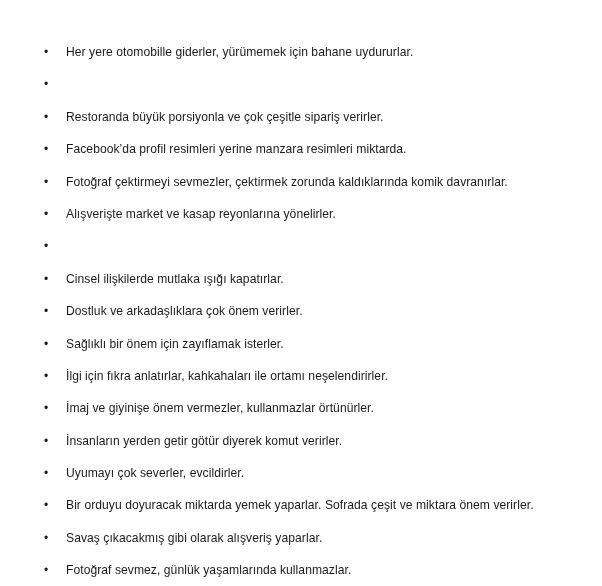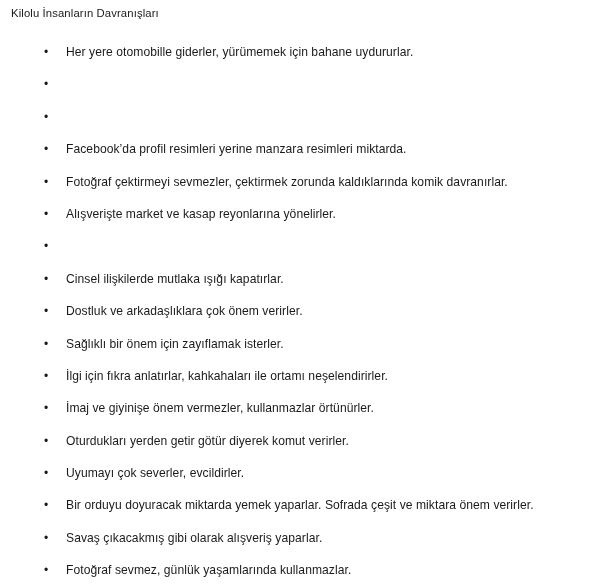--- a/index.html
+++ b/index.html
@@ -70,35 +70,34 @@
 
   .bullet-text {
     display: inline;
   }
 </style>
 </head>
 <body>
 
 <div class="page">
 
-  <div class="doc-title">Kilolu İnsanların Davranışları</div>
 
   <ul class="bullet-list">
       <li class="bullet-item"><span class="bullet-marker">•</span><span class="bullet-text">Her yere otomobille giderler, yürümemek için bahane uydururlar.</span></li>
       <li class="bullet-item"><span class="bullet-marker">•</span></li>
-      <li class="bullet-item"><span class="bullet-marker">•</span></li>
+      <li class="bullet-item"><span class="bullet-marker">•</span><span class="bullet-text">Restoranda büyük porsiyonla ve çok çeşitle sipariş verirler.</span></li>
       <li class="bullet-item"><span class="bullet-marker">•</span><span class="bullet-text">Facebook’da profil resimleri yerine manzara resimleri miktarda.</span></li>
       <li class="bullet-item"><span class="bullet-marker">•</span><span class="bullet-text">Fotoğraf çektirmeyi sevmezler, çektirmek zorunda kaldıklarında komik davranırlar.</span></li>
       <li class="bullet-item"><span class="bullet-marker">•</span><span class="bullet-text">Alışverişte market ve kasap reyonlarına yönelirler.</span></li>
       <li class="bullet-item"><span class="bullet-marker">•</span></li>
       <li class="bullet-item"><span class="bullet-marker">•</span><span class="bullet-text">Cinsel ilişkilerde mutlaka ışığı kapatırlar.</span></li>
       <li class="bullet-item"><span class="bullet-marker">•</span><span class="bullet-text">Dostluk ve arkadaşlıklara çok önem verirler.</span></li>
       <li class="bullet-item"><span class="bullet-marker">•</span><span class="bullet-text">Sağlıklı bir önem için zayıflamak isterler.</span></li>
       <li class="bullet-item"><span class="bullet-marker">•</span><span class="bullet-text">İlgi için fıkra anlatırlar, kahkahaları ile ortamı neşelendirirler.</span></li>
       <li class="bullet-item"><span class="bullet-marker">•</span><span class="bullet-text">İmaj ve giyinişe önem vermezler, kullanmazlar örtünürler.</span></li>
-      <li class="bullet-item"><span class="bullet-marker">•</span><span class="bullet-text">Oturdukları yerden getir götür diyerek komut verirler.</span></li>
+      <li class="bullet-item"><span class="bullet-marker">•</span><span class="bullet-text">İnsanların yerden getir götür diyerek komut verirler.</span></li>
       <li class="bullet-item"><span class="bullet-marker">•</span><span class="bullet-text">Uyumayı çok severler, evcildirler.</span></li>
       <li class="bullet-item"><span class="bullet-marker">•</span><span class="bullet-text">Bir orduyu doyuracak miktarda yemek yaparlar. Sofrada çeşit ve miktara önem verirler.</span></li>
       <li class="bullet-item"><span class="bullet-marker">•</span><span class="bullet-text">Savaş çıkacakmış gibi olarak alışveriş yaparlar.</span></li>
       <li class="bullet-item"><span class="bullet-marker">•</span><span class="bullet-text">Fotoğraf sevmez, günlük yaşamlarında kullanmazlar.</span></li>
     </ul>
 
 </div>
 
 </body></html>

